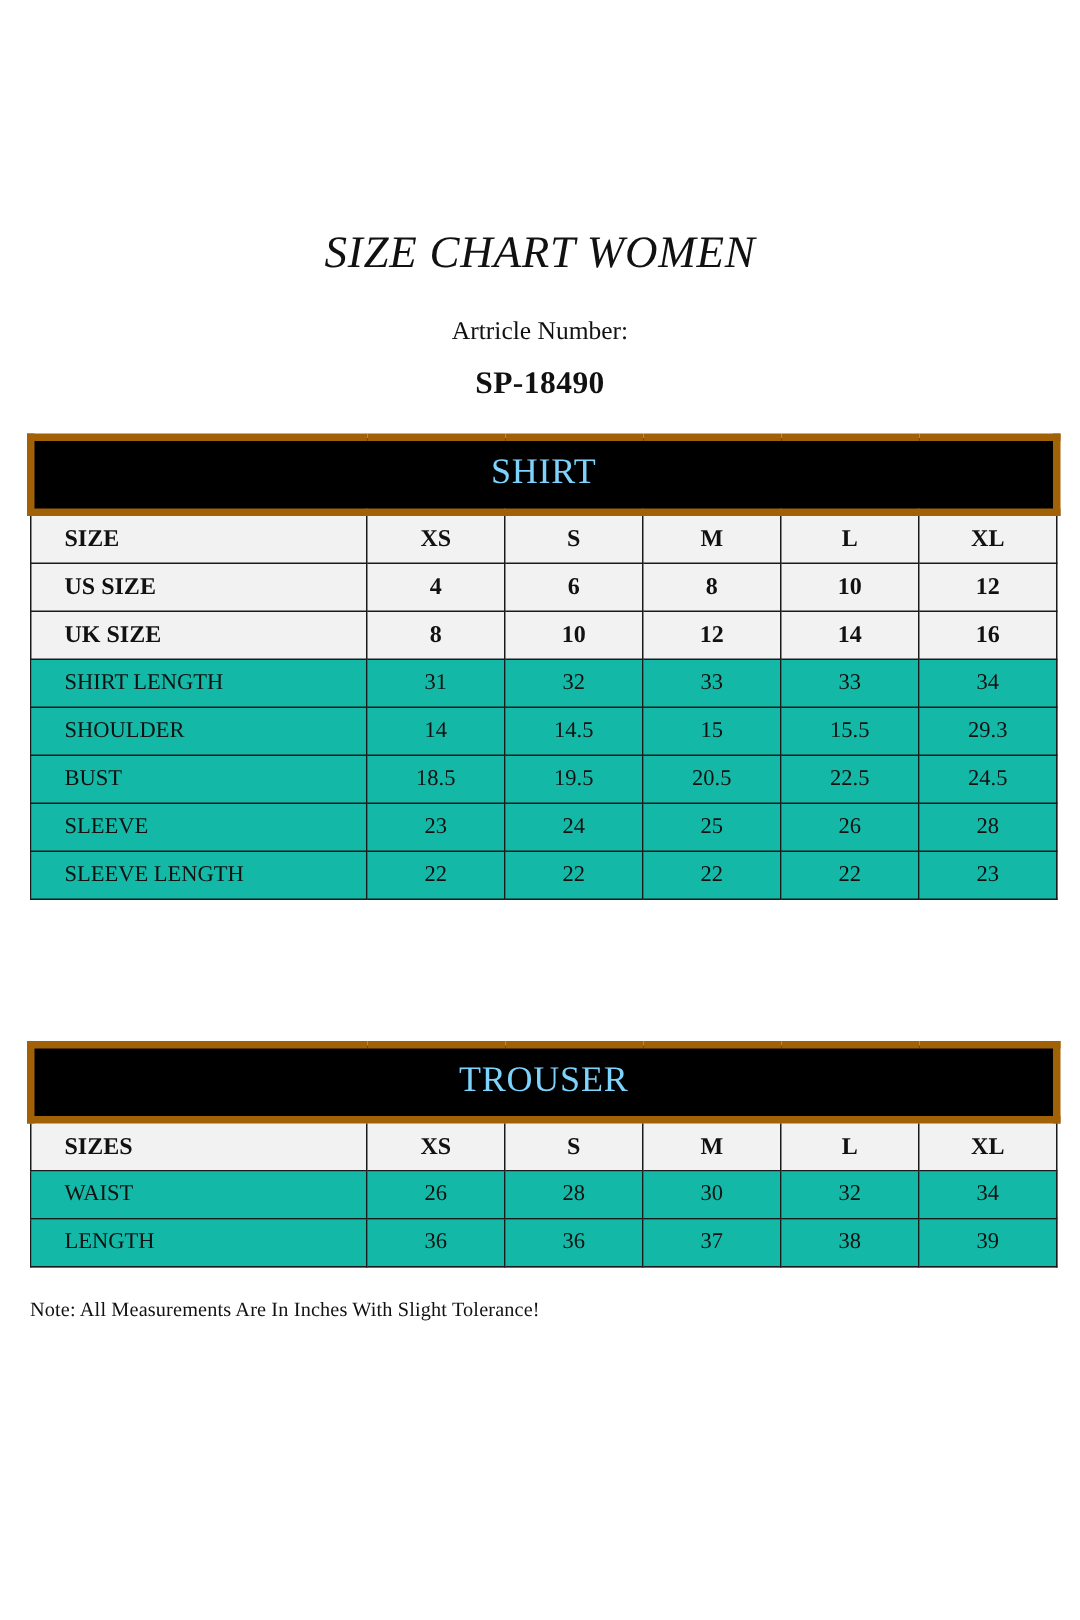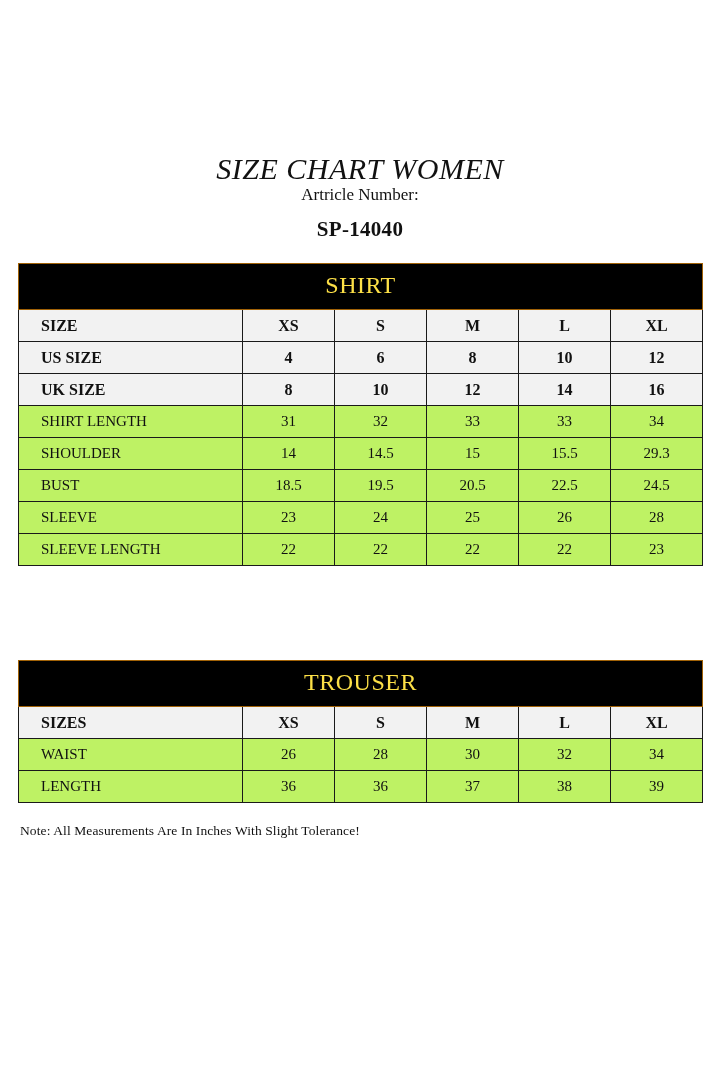--- a/index.html
+++ b/index.html
@@ -27,20 +27,21 @@
     font-size: 30px;
     letter-spacing: 0.5px;
     margin-top: 152px;
     line-height: 1.1;
     font-weight: 400;
     font-style: italic;
   }
   .article-label {
     text-align: center;
     font-size: 17px;
+    margin-top: 26px;
     font-weight: 400;
   }
   .article-number {
     text-align: center;
     font-size: 21px;
     font-weight: bold;
     margin-top: 12px;
     letter-spacing: 0.3px;
   }
   table {
@@ -49,46 +50,46 @@
     table-layout: fixed;
   }
   .tbl-wrap-shirt {
     margin-top: 21px;
   }
   .tbl-wrap-trouser {
     margin-top: 94px;
   }
   .band td {
     background: #000000;
-    color: #fde047;
+    color: #7dd3fc;
     text-align: center;
     font-size: 24px;
     padding: 7px 0 9px 0;
     letter-spacing: 0.5px;
-    border: 1px solid #a16207;
+    border: 5px solid #a16207;
   }
   td {
     border: 1px solid #1a1a1a;
     height: 29px;
     font-size: 15px;
   }
   td.label {
     padding-left: 22px;
     text-align: left;
     background: #f2f2f2;
   }
   td.val {
     text-align: center;
     background: #f2f2f2;
   }
   tr.shade td {
     background: #f2f2f2;
   }
   tr.light td {
-    background: #bef264;
+    background: #14b8a6;
     margin-left: 29px;
   }
   .bold td {
     font-weight: bold;
     font-size: 16px;
   }
   .hdr td {
     font-weight: bold;
     font-size: 16px;
   }
@@ -101,21 +102,21 @@
   col.c0 { width: 224px; }
   col.cx { width: 92px; }
 </style>
 </head>
 <body>
 
 <div class="page">
 
   <div class="title">SIZE CHART WOMEN</div>
   <div class="article-label">Artricle Number:</div>
-  <div class="article-number">SP-14040</div>
+  <div class="article-number">SP-18490</div>
 
   <div class="tbl-wrap-shirt">
     <table>
       <colgroup>
         <col class="c0">
           <col class="cx">
           <col class="cx">
           <col class="cx">
           <col class="cx">
           <col class="cx">

